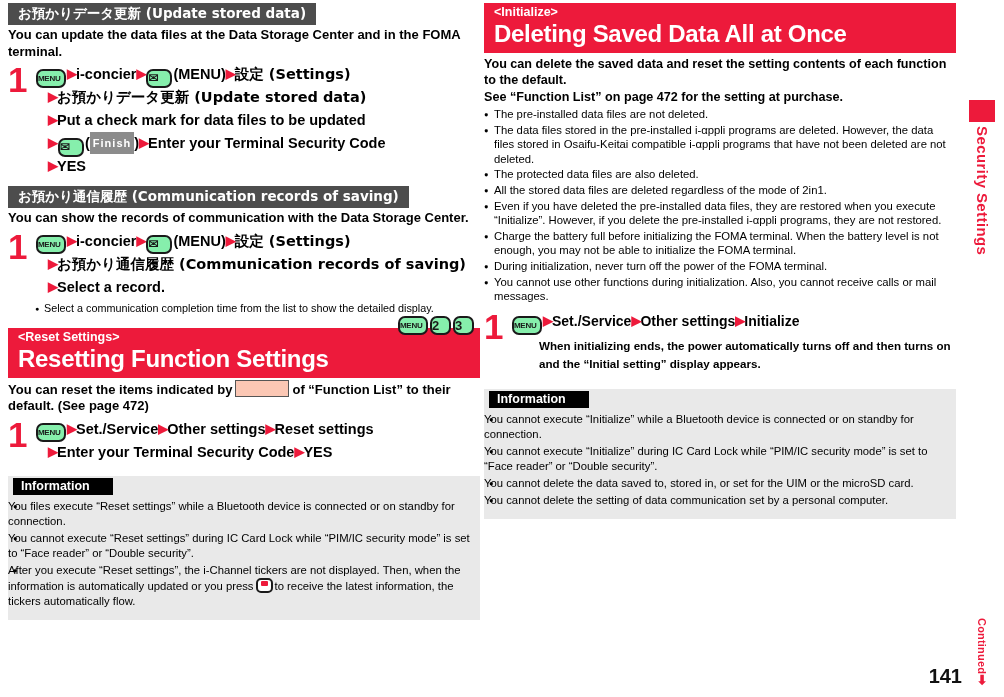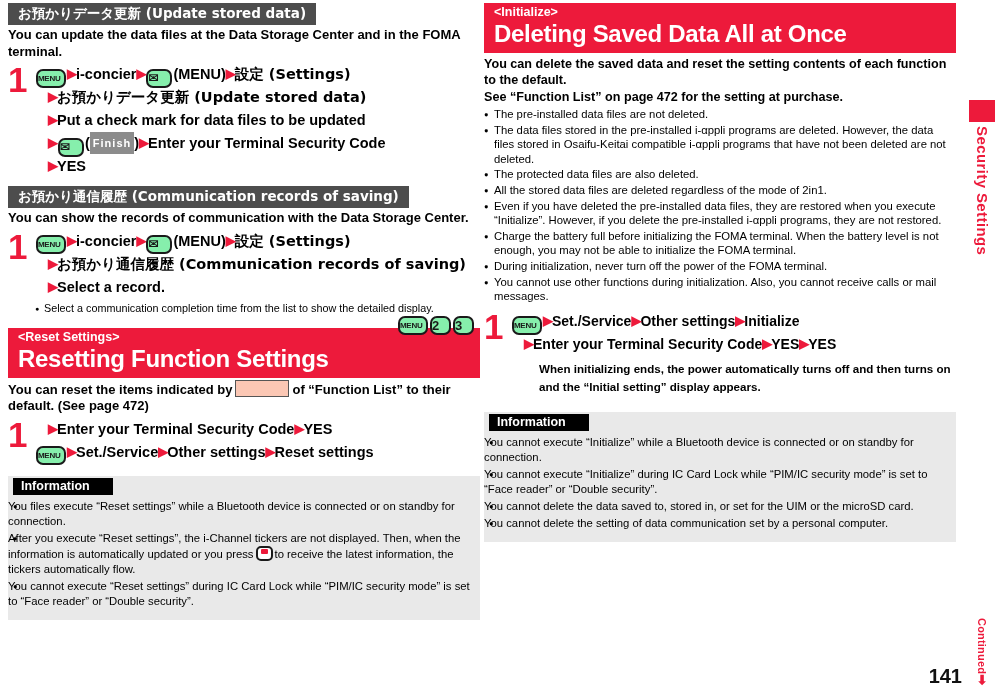--- a/index.html
+++ b/index.html
@@ -381,36 +381,36 @@
       <div class="ttl">Resetting Function Settings</div>
     </div>
 
     <div class="lead">
       <span>You can reset the items indicated by</span><span class="swatch"></span><span>of “Function List” to their default. (See page 472)</span>
     </div>
 
     <div class="step">
       <span class="num">1</span>
       <div class="lines">
-        <span class="ln ind">
-          <span class="arw">▶</span><span>Enter your Terminal Security Code</span><span class="arw">▶</span><span>YES</span>
-        </span>
         <span class="ln">
           <span class="key key-menu key-inline">MENU</span><span class="arw">▶</span><span>Set./Service</span><span class="arw">▶</span><span>Other settings</span><span class="arw">▶</span><span>Reset settings</span>
+        </span>
+        <span class="ln ind">
+          <span class="arw">▶</span><span>Enter your Terminal Security Code</span><span class="arw">▶</span><span>YES</span>
         </span>
       </div>
     </div>
 
     <div class="infobox">
       <div class="tag">Information</div>
       <div class="bi">You files execute “Reset settings” while a Bluetooth device is connected or on standby for connection.</div>
+      <div class="bi">You cannot execute “Reset settings” during IC Card Lock while “PIM/IC security mode” is set to “Face reader” or “Double security”.</div>
       <div class="bi">
         <span>After you execute “Reset settings”, the i-Channel tickers are not displayed. Then, when the information is automatically updated or you press</span><span class="key-ichannel"></span><span>to receive the latest information, the tickers automatically flow.</span>
       </div>
-      <div class="bi">You cannot execute “Reset settings” during IC Card Lock while “PIM/IC security mode” is set to “Face reader” or “Double security”.</div>
     </div>
   </div>
 
   <div class="col col-right">
 
     <div class="rhead" style="margin-top:3px">
       <div class="sub">&lt;Initialize&gt;</div>
       <div class="ttl">Deleting Saved Data All at Once</div>
     </div>
 
@@ -427,23 +427,20 @@
       <div class="bi">During initialization, never turn off the power of the FOMA terminal.</div>
       <div class="bi">You cannot use other functions during initialization. Also, you cannot receive calls or mail messages.</div>
     </div>
 
     <div class="step" style="margin-top:6px">
       <span class="num">1</span>
       <div class="lines rt">
         <span class="ln">
           <span class="key key-menu key-inline">MENU</span><span class="arw">▶</span><span>Set./Service</span><span class="arw">▶</span><span>Other settings</span><span class="arw">▶</span><span>Initialize</span>
         </span>
-        <span class="ln ind">
-          <span class="arw">▶</span><span>Enter your Terminal Security Code</span><span class="arw">▶</span><span>YES</span><span class="arw">▶</span><span>YES</span>
-        </span>
       </div>
       <div class="post">When initializing ends, the power automatically turns off and then turns on and the “Initial setting” display appears.</div>
     </div>
 
     <div class="infobox" style="margin-top:16px">
       <div class="tag">Information</div>
       <div class="bi">You cannot execute “Initialize” while a Bluetooth device is connected or on standby for connection.</div>
       <div class="bi">You cannot execute “Initialize” during IC Card Lock while “PIM/IC security mode” is set to “Face reader” or “Double security”.</div>
       <div class="bi">You cannot delete the data saved to, stored in, or set for the UIM or the microSD card.</div>
       <div class="bi">You cannot delete the setting of data communication set by a personal computer.</div>

